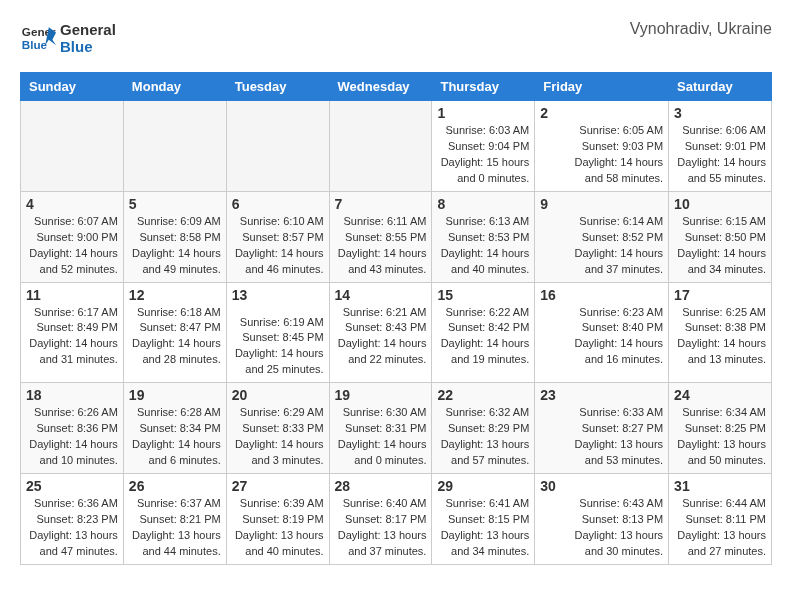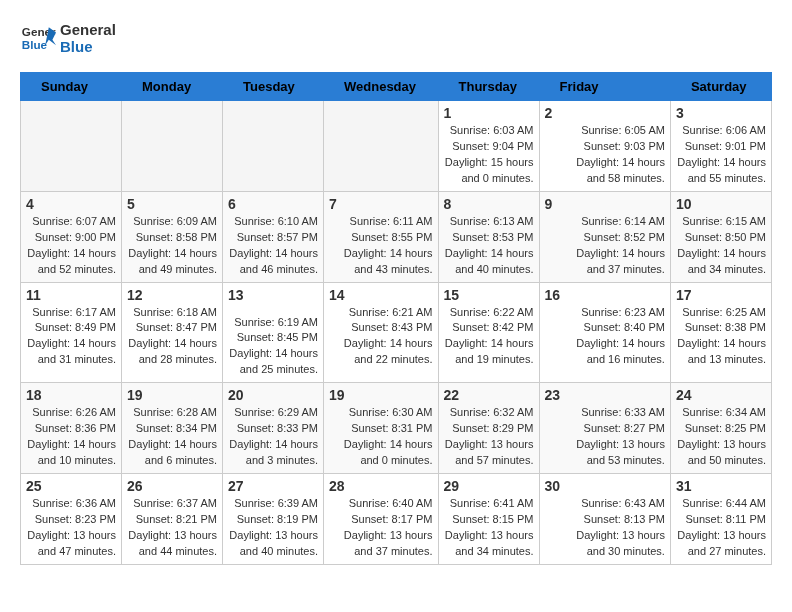--- a/index.html
+++ b/index.html
@@ -37,22 +37,22 @@
       font-size: 16px;
       color: #555;
     }
     table {
       width: 100%;
       border-collapse: collapse;
       font-size: 11px;
     }
     th {
       background-color: #2a7dd4;
-      color: #000000;
-      padding: 6px 20px;
+      color: #ffffff;
+      padding: 6px 8px;
       text-align: left;
       font-size: 13px;
       font-weight: bold;
       border: 1px solid #2a7dd4;
     }
     td {
       border: 1px solid #ccc;
       padding: 4px 5px;
       vertical-align: top;
       height: 85px;
@@ -87,20 +87,21 @@
       <text x="2" y="18" font-size="13" font-weight="bold" fill="#333" font-family="Arial">General</text>
       <text x="2" y="32" font-size="13" font-weight="bold" fill="#1a6bb5" font-family="Arial">Blue</text>
       <polygon points="32,8 40,14 36,22 40,28 32,22 28,28" fill="#1a6bb5"></polygon>
     </svg>
     <div>
       <div style="font-size:15px;font-weight:bold;color:#333;">General</div>
       <div style="font-size:15px;font-weight:bold;color:#1a6bb5;">Blue</div>
     </div>
   </div>
   <div class="title-block">
+    <div class="subtitle">Vynohradiv, Ukraine</div>
   </div>
 </div>
 
 <table>
   <thead>
     <tr>
     <th>Sunday</th>
         <th>Monday</th>
         <th>Tuesday</th>
         <th>Wednesday</th>

